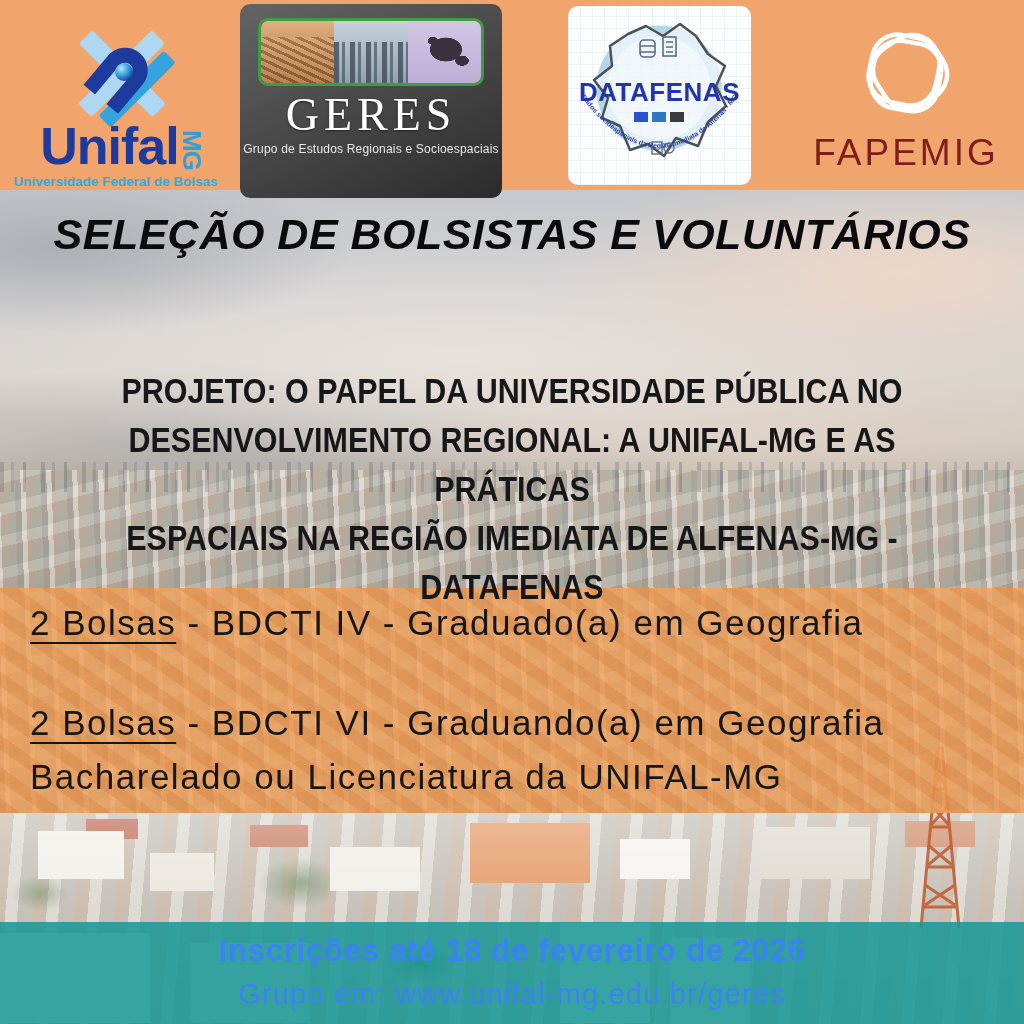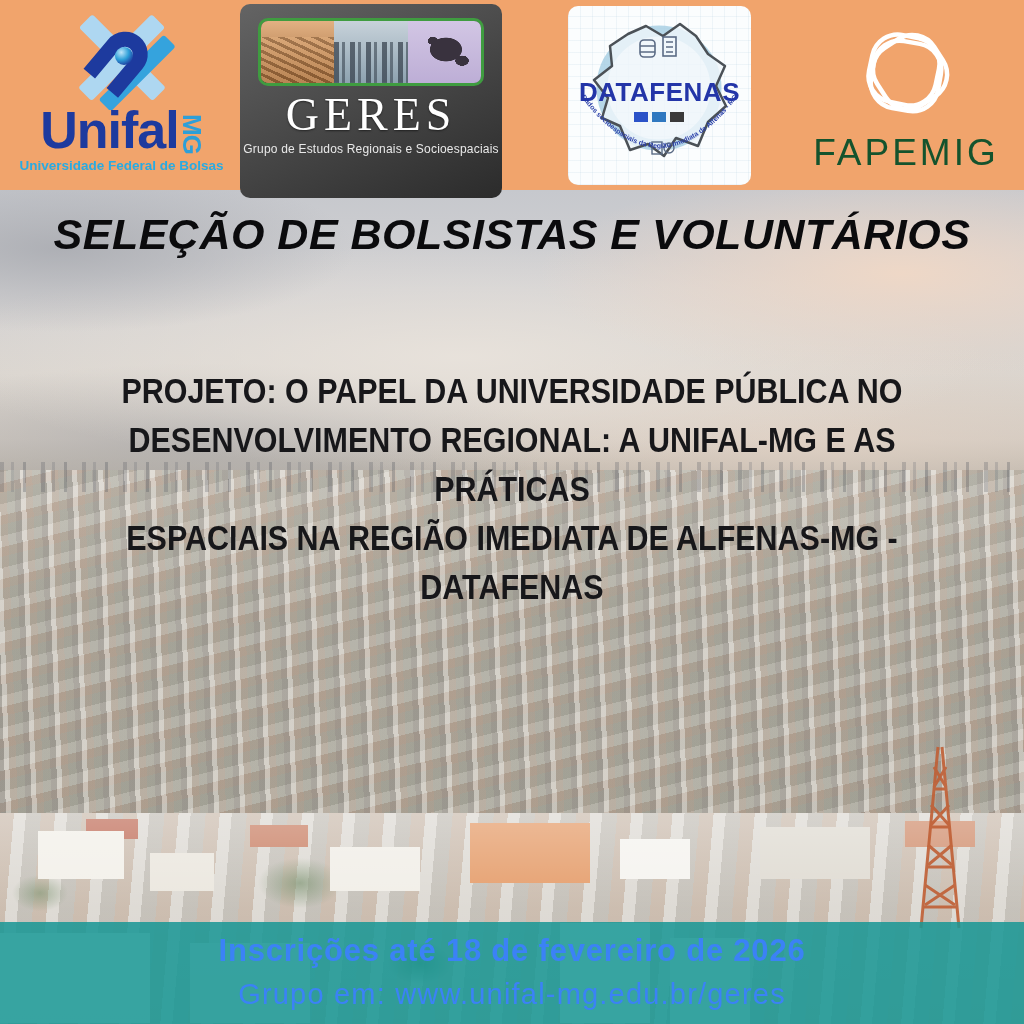--- a/index.html
+++ b/index.html
@@ -68,21 +68,21 @@
     position:absolute;left:0;top:922px;width:1024px;height:102px;
     background:rgba(26,152,149,0.87);text-align:center;color:#3b82f6;
   }
   .deadline{padding-top:11px;font-size:31px;font-weight:700;letter-spacing:0.8px;}
   .edital{margin-top:9px;font-size:29px;font-weight:400;letter-spacing:1.2px;}
   
   .header{
     position:absolute;left:0;top:0;width:1024px;height:190px;background:#f1a46c;
   }
   
-  .logo-unifal{position:absolute;left:14px;top:6px;width:215px;height:178px;text-align:center;}
+  .logo-unifal{position:absolute;left:14px;top:22px;width:215px;height:178px;text-align:left;}
   .unifal-star{display:block;margin:0 auto;}
   .unifal-wordrow{display:flex;justify-content:center;align-items:flex-end;margin-top:-8px;height:52px;}
   .unifal-word{font-size:52px;font-weight:800;color:#1d3a9e;letter-spacing:-1px;line-height:48px;}
   .unifal-mg{writing-mode:vertical-rl;font-size:26px;font-weight:800;color:#2e9fd8;line-height:22px;margin-left:2px;letter-spacing:-1px;}
   .unifal-tag{margin-top:4px;font-size:13.5px;font-weight:700;color:#29abe2;letter-spacing:0px;}
   
   .logo-geres{position:absolute;left:240px;top:4px;width:262px;height:194px;border-radius:10px;
     background:linear-gradient(155deg,#646464,#2b2b2b);box-sizing:border-box;padding-top:14px;text-align:center;}
   .geres-strip{margin:0 18px;height:62px;border:3px solid #3f9c40;border-radius:10px;display:flex;overflow:hidden;background:#444;}
   .geres-strip span{flex:1;}
@@ -102,21 +102,21 @@
   
   .logo-datafenas{position:absolute;left:568px;top:6px;width:183px;height:179px;border-radius:10px;background:
       repeating-linear-gradient(90deg, rgba(170,200,220,0.16) 0 1px, transparent 1px 12px),
       repeating-linear-gradient(0deg, rgba(170,200,220,0.16) 0 1px, transparent 1px 12px),
       #fbfdfe;overflow:hidden;}
   .logo-datafenas svg{position:absolute;left:0;top:0;}
   .datafenas-word{position:absolute;left:0;top:71px;width:100%;text-align:center;
       font-size:26px;font-weight:800;color:#2335a8;letter-spacing:0.5px;}
   
   .logo-fapemig{position:absolute;left:800px;top:14px;width:212px;height:162px;display:flex;flex-direction:column;align-items:center;}
-  .fapemig-word{font-size:37px;font-weight:400;color:#14532d;letter-spacing:3px;margin-top:2px;}
+  .fapemig-word{font-size:37px;font-weight:400;color:#7f1d1d;letter-spacing:3px;margin-top:2px;}
   
   .title-block{
     position:absolute;left:0;top:206px;width:1024px;text-align:center;
     font-size:43px;line-height:57px;font-weight:800;color:#0b0b0d;letter-spacing:0.5px;font-style:italic;
   }
   .project-block{
     position:absolute;left:0;top:366px;width:1024px;text-align:center;
     font-size:35px;line-height:49px;font-weight:700;color:#17171a;
     transform:scaleX(0.87);transform-origin:50% 0;
   }
@@ -131,20 +131,24 @@
   <div class="skyline"></div>
   <div class="clear-strip"></div>
   <svg class="tower" width="70" height="185" viewBox="0 0 70 185">
     <g stroke="#c05f35" stroke-width="3" fill="none" opacity="0.9">
       <path d="M33 2 L16 183 M37 2 L54 183"></path>
       <path d="M20 140 L50 160 M50 140 L20 160 M23 100 L47 120 M47 100 L23 120 M26 60 L44 80 M44 60 L26 80 M29 22 L41 42 M41 22 L29 42"></path>
       <path d="M18 162 L52 162 M21 122 L49 122 M25 82 L45 82 M28 44 L42 44"></path>
     </g>
   </svg>
 
+  <div class="orange-band">
+    <p class="bolsa"><span class="count">2 Bolsas</span><span> - BDCTI IV - Graduado(a) em Geografia</span></p>
+    <p class="bolsa"><span class="count">2 Bolsas</span><span> - BDCTI VI - Graduando(a) em Geografia Bacharelado ou Licenciatura da UNIFAL-MG</span></p>
+  </div>
 
   <div class="teal-band">
     <div class="deadline">Inscrições até 18 de fevereiro de 2026</div>
     <div class="edital">Grupo em: www.unifal-mg.edu.br/geres</div>
   </div>
 
   <div class="header">
 
     <div class="logo-unifal">
       <svg class="unifal-star" width="150" height="104" viewBox="0 0 150 104">

